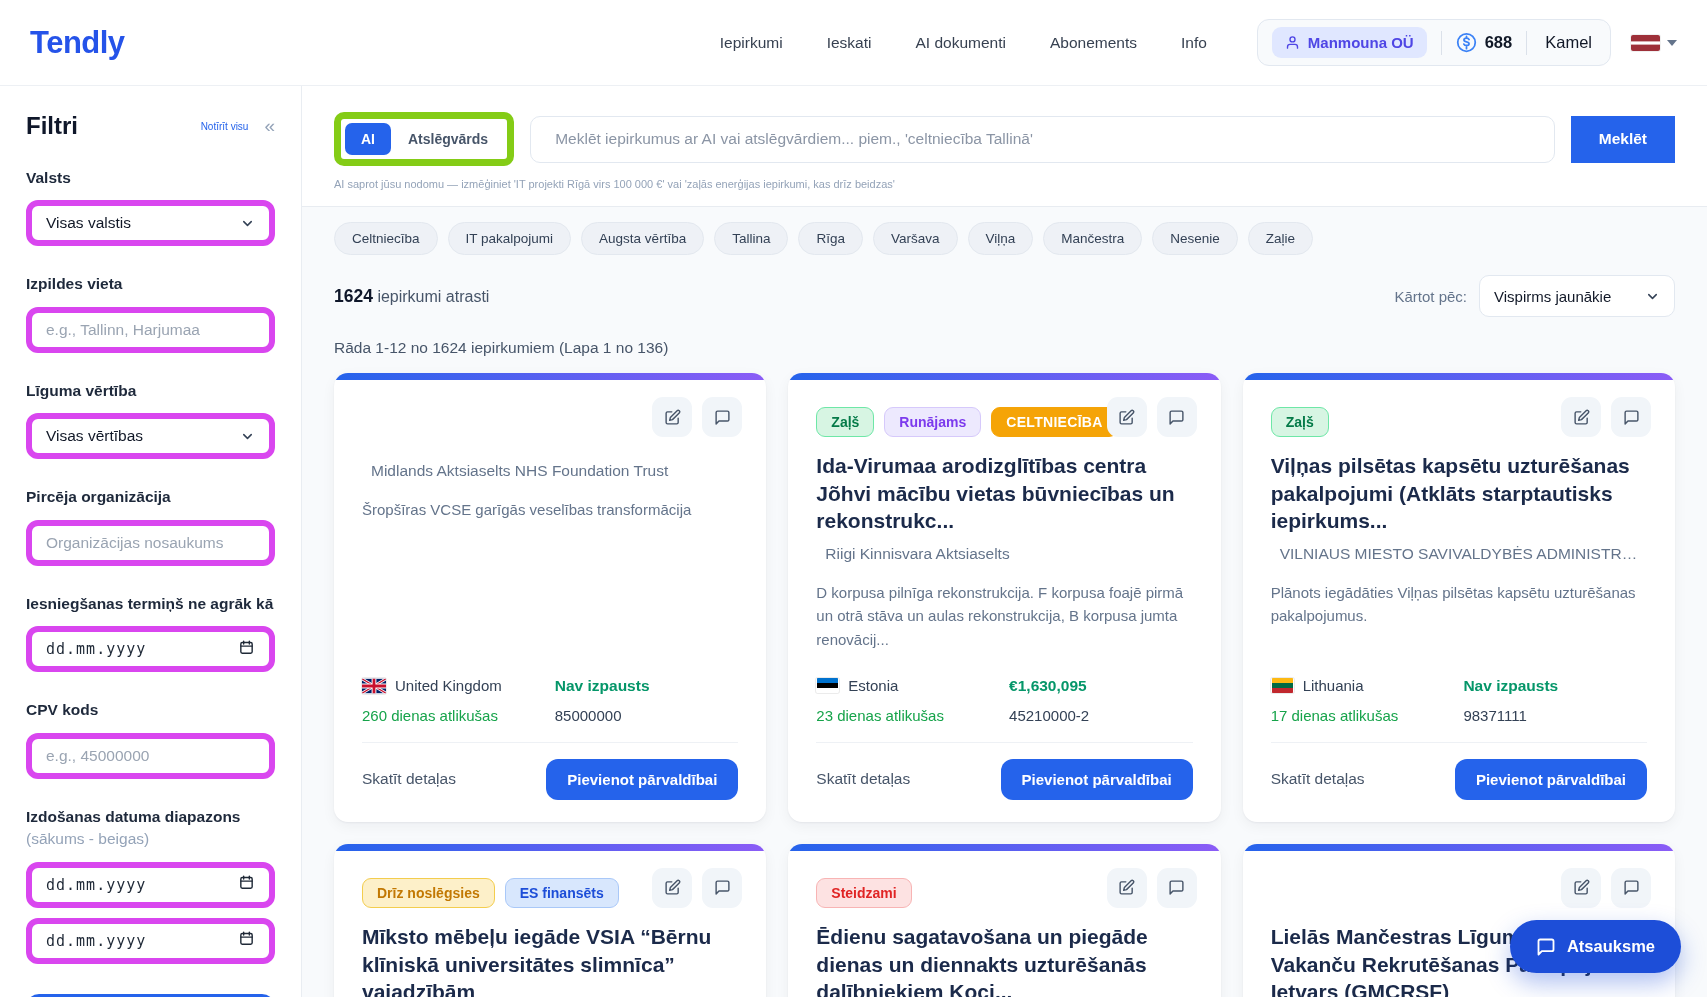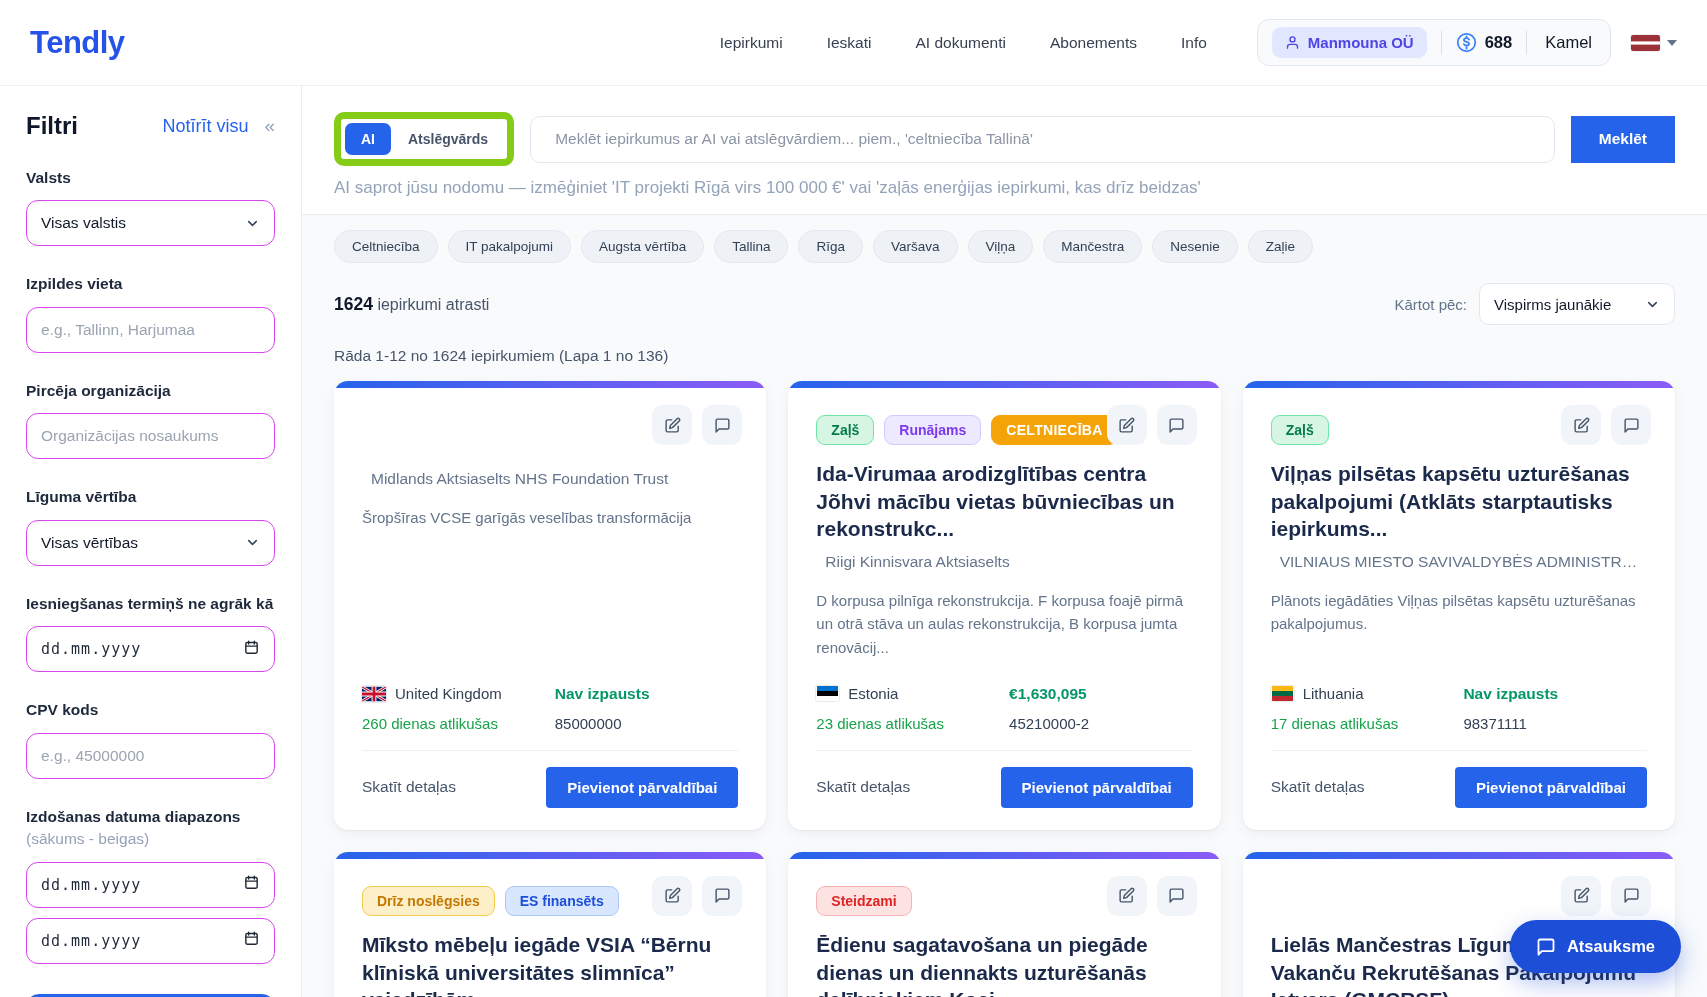--- a/index.html
+++ b/index.html
@@ -22,46 +22,46 @@
   .lang-switch .flag-wrap { border-radius:2px; overflow:hidden; display:inline-flex; box-shadow:0 0 0 1px rgba(0,0,0,.06); }
   .caret-down { width:0; height:0; border-left:5px solid transparent; border-right:5px solid transparent; border-top:6px solid #64748b; }
 
   
   .app { display:flex; height:911px; }
 
   
   .sidebar { width:302px; min-width:302px; background:#fff; border-right:1px solid #e9edf2; padding:26px 26px 20px; overflow:hidden; }
   .sidebar-head { display:flex; align-items:center; }
   .sidebar-title { font-size:24px; font-weight:700; color:#0f172a; }
-  .clear-all { margin-left:auto; color:#2563eb; font-size:18px; font-weight:500; cursor:pointer; }
+  .clear-all { margin-left:auto; color:#2563eb; font-size:10px; font-weight:500; cursor:pointer; }
   .collapse-ic { margin-left:16px; color:#94a3b8; font-size:19px; cursor:pointer; }
   .filter-group { margin-top:27px; }
   .filter-label { font-size:15.5px; font-weight:700; color:#1e293b; margin-bottom:11px; line-height:1.45; }
   .filter-note { color:#94a3b8; font-weight:400; }
-  .text-input, .select-box, .date-input { width:100%; height:46px; border:1px solid #d946ef; border-radius:12px; background:#fff; font-size:15.5px; padding:0 14px; display:flex; align-items:center; }
+  .text-input, .select-box, .date-input { width:100%; height:46px; border:6px solid #d946ef; border-radius:12px; background:#fff; font-size:15.5px; padding:0 14px; display:flex; align-items:center; }
   .text-input { color:#111827; font-family:"Liberation Sans", sans-serif; outline:none; }
   .text-input::placeholder { color:#9aa4b2; }
   .select-box { cursor:pointer; color:#111827; justify-content:space-between; }
   .select-box .chev svg { width:15px; height:15px; display:block; }
   .date-input { justify-content:space-between; cursor:pointer; margin-bottom:10px; }
   .date-text { font-family:"DejaVu Sans Mono", monospace; font-size:15px; color:#1f2937; letter-spacing:1px; }
   .date-input svg { width:17px; height:17px; }
   .apply-btn { margin-top:30px; width:100%; height:49px; background:#2563eb; border:none; border-radius:13px; color:#fff; font-size:16.5px; font-weight:700; display:flex; align-items:center; justify-content:center; gap:10px; cursor:pointer; font-family:"Liberation Sans", sans-serif; }
 
   
   .main { flex:1; overflow:hidden; background:#f8fafc; }
   .search-panel { background:#fff; border-bottom:1px solid #e8ecf1; padding:26px 32px 16px; }
   .search-row { display:flex; align-items:center; gap:16px; }
   .mode-toggle { display:flex; align-items:center; background:#fff; border:7px solid #84cc16; border-radius:10px; padding:4px; gap:2px; }
   .mode-ai { background:#2563eb; color:#fff; font-weight:700; font-size:14px; padding:8px 16px; border-radius:7px; cursor:pointer; }
   .mode-kw { color:#475569; font-weight:600; font-size:14px; padding:8px 15px; cursor:pointer; white-space:nowrap; }
   .search-input { flex:1; height:47px; border:1px solid #e2e8f0; border-radius:10px; padding:0 24px; font-size:15.5px; color:#111827; outline:none; font-family:"Liberation Sans", sans-serif; }
   .search-input::placeholder { color:#8b95a5; }
   .search-btn { height:47px; padding:0 28px; background:#2563eb; color:#fff; border:none; border-radius:0; font-size:15.5px; font-weight:700; cursor:pointer; font-family:"Liberation Sans", sans-serif; }
-  .search-hint { margin-top:12px; font-size:17px; color:#94a3b8; }
+  .search-hint { margin-top:12px; font-size:11px; color:#94a3b8; }
 
   .chips-bar { padding:15px 32px 8px; display:flex; gap:10px; flex-wrap:wrap; }
   .chip { background:#eef1f6; border:1px solid #e3e8ef; border-radius:9999px; padding:8px 17px; font-size:13.5px; font-weight:500; color:#334155; cursor:pointer; white-space:nowrap; }
 
   .results-bar { padding:12px 32px 0; display:flex; align-items:center; }
   .results-count b { font-size:17.5px; color:#0f172a; }
   .results-count span { font-size:16px; color:#475569; }
   .sort-wrap { margin-left:auto; display:flex; align-items:center; gap:12px; }
   .sort-label { font-size:15px; color:#64748b; }
   .sort-select { width:196px; height:42px; background:#fff; border:1px solid #e2e8f0; border-radius:10px; padding:0 14px; display:flex; align-items:center; justify-content:space-between; font-size:15px; color:#111827; cursor:pointer; }
@@ -91,21 +91,21 @@
   .card-desc { margin-top:18px; font-size:15px; line-height:1.55; color:#64748b; }
   .card-meta { margin-top:auto; padding-top:26px; display:grid; grid-template-columns:1.05fr 1fr; row-gap:12px; }
   .meta-country { display:flex; align-items:center; gap:9px; font-size:15px; color:#334155; }
   .meta-country .flag { display:inline-flex; border-radius:2px; overflow:hidden; box-shadow:0 0 0 1px rgba(0,0,0,.08); }
   .meta-value { font-size:15.5px; font-weight:700; color:#059669; }
   .meta-days { font-size:15px; color:#16a34a; }
   .meta-code { font-size:15px; color:#334155; }
   .meta-divider { margin-top:18px; border-top:1px solid #eef1f5; }
   .card-footer { padding-top:16px; display:flex; align-items:center; justify-content:space-between; }
   .details-link { font-size:15.5px; font-weight:500; color:#475569; cursor:pointer; }
-  .add-btn { height:41px; padding:0 21px; background:#2563eb; border:none; border-radius:4px; color:#fff; font-size:15px; font-weight:700; cursor:pointer; font-family:"Liberation Sans", sans-serif; }
+  .add-btn { height:41px; padding:0 21px; background:#2563eb; border:none; border-radius:12px; color:#fff; font-size:15px; font-weight:700; cursor:pointer; font-family:"Liberation Sans", sans-serif; }
 
   
   .feedback-btn { position:fixed; right:26px; bottom:24px; height:53px; padding:0 26px; background:#1d4ed8; border:none; border-radius:9999px; color:#fff; font-size:16.5px; font-weight:700; display:flex; align-items:center; gap:11px; cursor:pointer; box-shadow:0 10px 24px rgba(29,78,216,.35); font-family:"Liberation Sans", sans-serif; }
   .feedback-btn svg { width:20px; height:20px; }
 </style>
 </head>
 <body>
 
 <header class="header">
   <div class="logo">Tendly</div>
@@ -165,33 +165,33 @@
                 <path d="M6 9l6 6 6-6"></path>
               </svg>
             </span>
           </div>
         </div>
         <div class="filter-group">
           <div class="filter-label">Izpildes vieta</div>
           <input type="text" class="text-input" placeholder="e.g., Tallinn, Harjumaa" style="">
         </div>
         <div class="filter-group">
-          <div class="filter-label">Pircēja organizācija</div>
-          <input type="text" class="text-input" placeholder="Organizācijas nosaukums" style="">
-        </div>
-        <div class="filter-group">
           <div class="filter-label">Līguma vērtība</div>
           <div class="select-box">
             <span>Visas vērtības</span>
             <span class="chev">
               <svg viewBox="0 0 24 24" fill="none" stroke="#334155" stroke-width="2.4" stroke-linecap="round" stroke-linejoin="round">
                 <path d="M6 9l6 6 6-6"></path>
               </svg>
             </span>
           </div>
+        </div>
+        <div class="filter-group">
+          <div class="filter-label">Pircēja organizācija</div>
+          <input type="text" class="text-input" placeholder="Organizācijas nosaukums" style="">
         </div>
         <div class="filter-group">
           <div class="filter-label">Iesniegšanas termiņš ne agrāk kā</div>
           <div class="date-input">
             <span class="date-text">dd.mm.yyyy</span>
             <span><svg viewBox="0 0 24 24" fill="none" stroke="#1f2937" stroke-width="2" stroke-linecap="round">
                 <rect x="4" y="5" width="16" height="15" rx="2"></rect>
                 <path d="M8 3v4M16 3v4M4 10h16"></path>
               </svg></span>
           </div>

